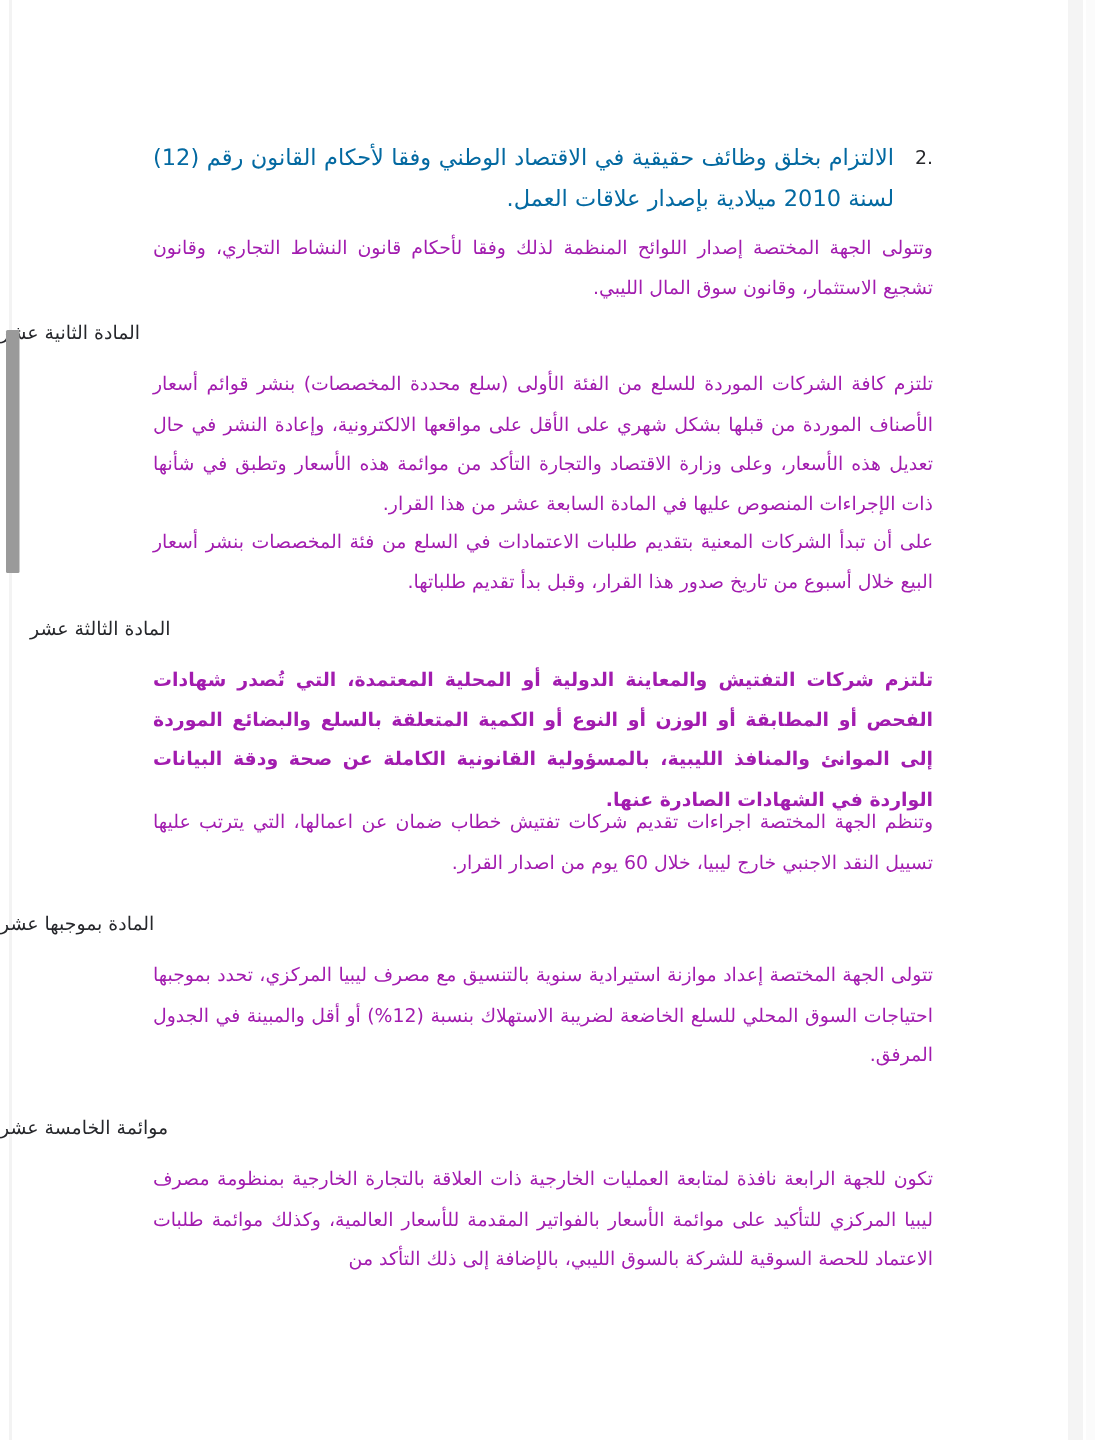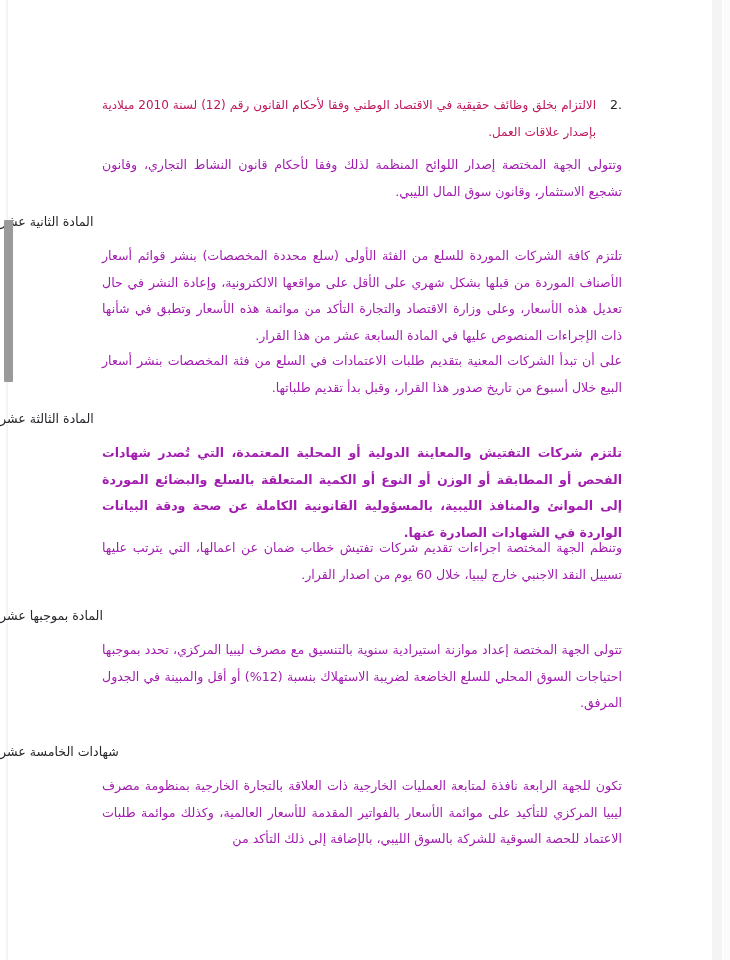--- a/index.html
+++ b/index.html
@@ -106,22 +106,22 @@
     font-size: 12.6px;
     line-height: 26.5px;
     direction: ltr;
     unicode-bidi: isolate;
   }
   .list-body {
     flex: 1 1 auto;
     direction: rtl;
     text-align: justify;
     text-align-last: right;
-    color: #be185d;
-    font-size: 12px;
+    color: #0369a1;
+    font-size: 15px;
     line-height: 26.5px;
   }
 
   .para {
     position: absolute;
     right: 108px;
     left: 102px;
   }
 
   .heading {
@@ -133,21 +133,21 @@
     font-size: 12.6px;
     line-height: 24px;
     direction: rtl;
   }
 
   
   .p-intro      { top: 152px; }
   .h-art12      { top: 210px; }
   .p-art12a     { top: 243px; }
   .p-art12b     { top: 348px; }
-  .h-art13      { top: 407px; }
+  .h-art13      { top: 407px; padding-left: 20px; }
   .p-art13a     { top: 440px; font-weight: bold; }
   .p-art13b     { top: 535px; }
   .h-art14      { top: 604px; }
   .p-art14a     { top: 637px; }
   .h-art15      { top: 740px; }
   .p-art15a     { top: 773px; }
 </style>
 </head>
 <body>
 
@@ -170,21 +170,21 @@
     <div class="block para p-art12a">تلتزم كافة الشركات الموردة للسلع من الفئة الأولى (سلع محددة المخصصات) بنشر قوائم أسعار الأصناف الموردة من قبلها بشكل شهري على الأقل على مواقعها الالكترونية، وإعادة النشر في حال تعديل هذه الأسعار، وعلى وزارة الاقتصاد والتجارة التأكد من موائمة هذه الأسعار وتطبق في شأنها ذات الإجراءات المنصوص عليها في المادة السابعة عشر من هذا القرار.</div>
     <div class="block para p-art12b">على أن تبدأ الشركات المعنية بتقديم طلبات الاعتمادات في السلع من فئة المخصصات بنشر أسعار البيع خلال أسبوع من تاريخ صدور هذا القرار، وقبل بدأ تقديم طلباتها.</div>
 
     <div class="heading h-art13">المادة الثالثة عشر</div>
     <div class="block para p-art13a">تلتزم شركات التفتيش والمعاينة الدولية أو المحلية المعتمدة، التي تُصدر شهادات الفحص أو المطابقة أو الوزن أو النوع أو الكمية المتعلقة بالسلع والبضائع الموردة إلى الموانئ والمنافذ الليبية، بالمسؤولية القانونية الكاملة عن صحة ودقة البيانات الواردة في الشهادات الصادرة عنها.</div>
     <div class="block para p-art13b">وتنظم الجهة المختصة اجراءات تقديم شركات تفتيش خطاب ضمان عن اعمالها، التي يترتب عليها تسييل النقد الاجنبي خارج ليبيا، خلال 60 يوم من اصدار القرار.</div>
 
     <div class="heading h-art14">المادة بموجبها عشر</div>
     <div class="block para p-art14a">تتولى الجهة المختصة إعداد موازنة استيرادية سنوية بالتنسيق مع مصرف ليبيا المركزي، تحدد بموجبها احتياجات السوق المحلي للسلع الخاضعة لضريبة الاستهلاك بنسبة (12%) أو أقل والمبينة في الجدول المرفق.</div>
 
-    <div class="heading h-art15">شهادات الخامسة عشر</div>
+    <div class="heading h-art15">موائمة الخامسة عشر</div>
     <div class="block para p-art15a">تكون للجهة الرابعة نافذة لمتابعة العمليات الخارجية ذات العلاقة بالتجارة الخارجية بمنظومة مصرف ليبيا المركزي للتأكيد على موائمة الأسعار بالفواتير المقدمة للأسعار العالمية، وكذلك موائمة طلبات الاعتماد للحصة السوقية للشركة بالسوق الليبي، بالإضافة إلى ذلك التأكد من</div>
 
   </div>
 
   <div id="scroll-track"></div>
   <div id="scroll-thumb"></div>
 
 </div>
 
 </body></html>

